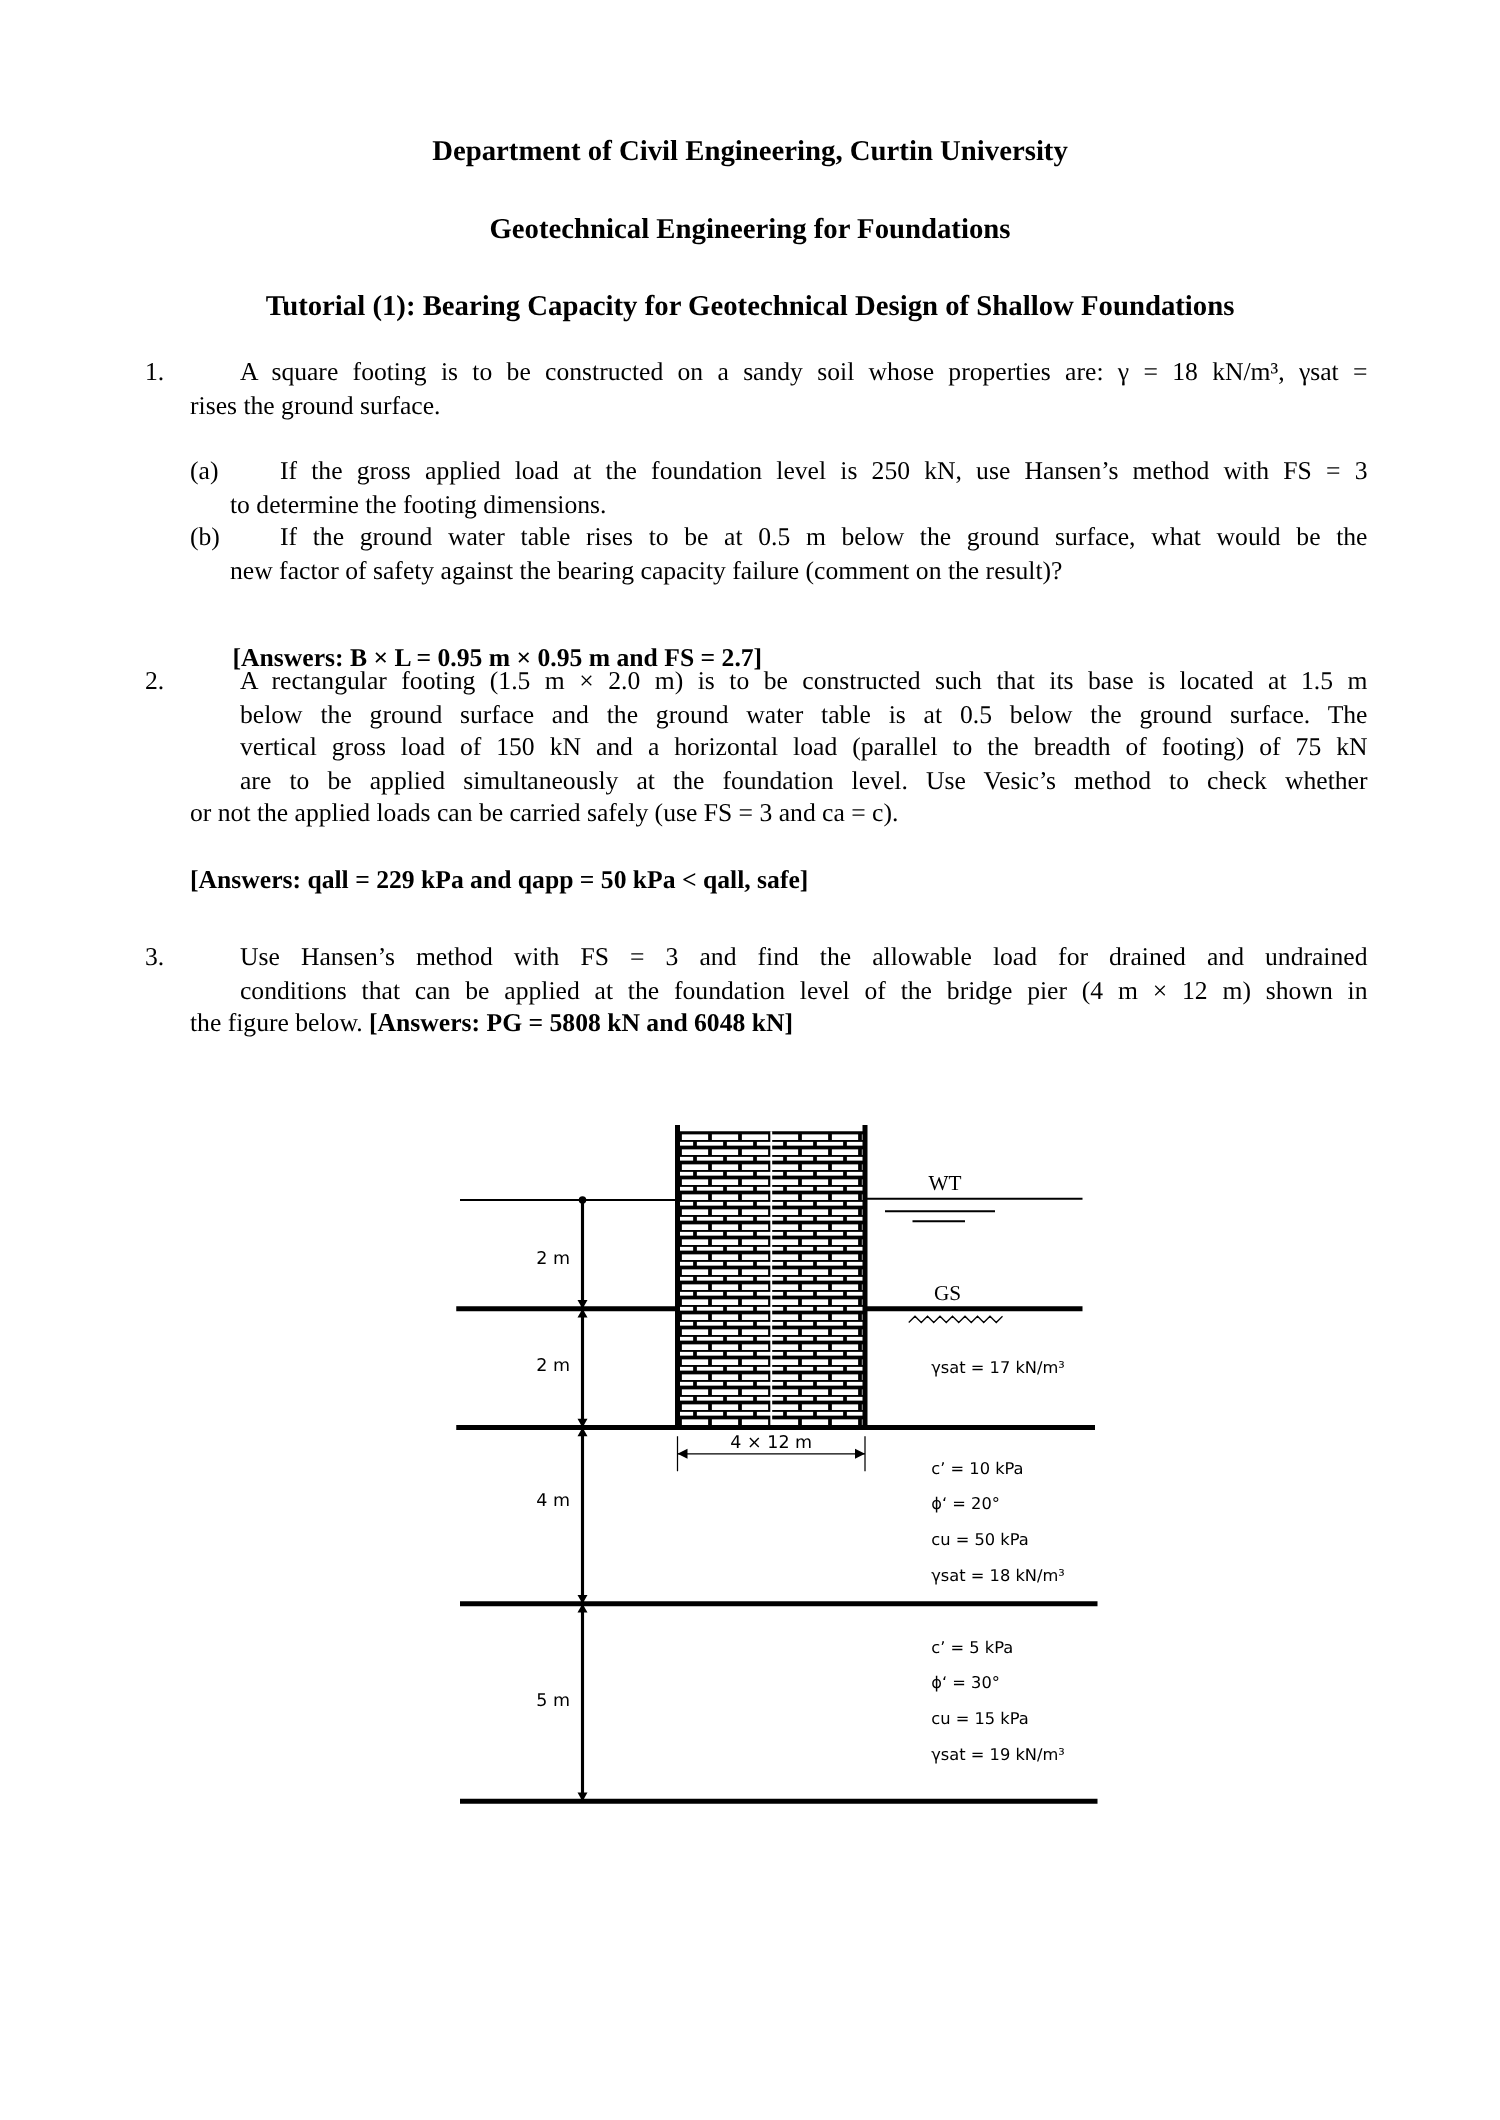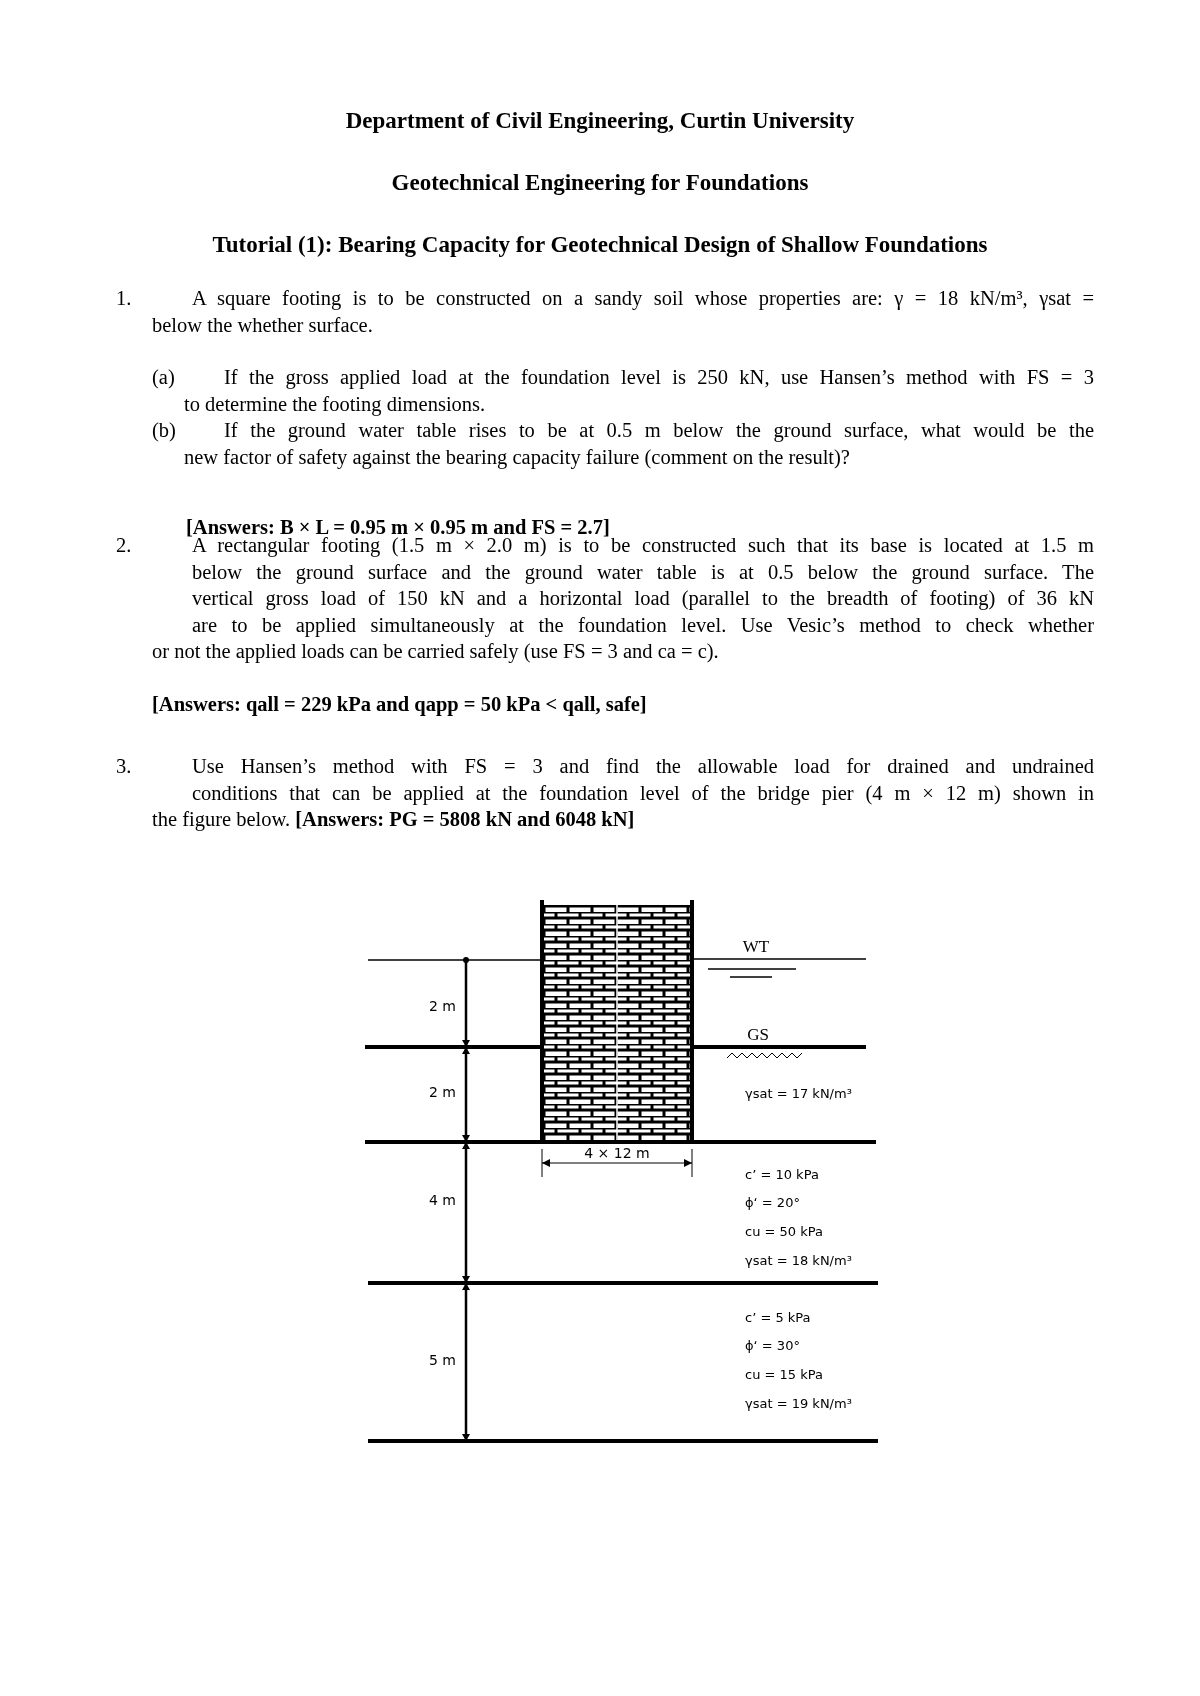--- a/index.html
+++ b/index.html
@@ -20,21 +20,21 @@
 <body>
 
 <div class="title" style="top:108px">Department of Civil Engineering, Curtin University</div>
 <div class="title" style="top:170px">Geotechnical Engineering for Foundations</div>
 <div class="title" style="top:232px">Tutorial (1): Bearing Capacity for Geotechnical Design of Shallow Foundations</div>
 
 <div>
   <div class="qnum" style="top:285px">1.</div>
   <div class="q" style="left:152px; top:285px; width:942px;">
     <div class="just">A square footing is to be constructed on a sandy soil whose properties are: γ = 18 kN/m³, γsat =</div>
-    <div>below the whether surface.</div>
+    <div>rises the ground surface.</div>
   </div>
   <div class="q" style="left:152px; top:364px; width:942px;">
     <span class="line" style="left:0">(a)</span>
     <div style="margin-left:32px;">
       <div class="just">If the gross applied load at the foundation level is 250 kN, use Hansen’s method with FS = 3</div>
       <div>to determine the footing dimensions.</div>
     </div>
   </div>
   <div class="q" style="left:152px; top:417px; width:942px;">
     <span class="line" style="left:0">(b)</span>
@@ -44,21 +44,21 @@
     </div>
   </div>
   <div class="q ans" style="left:186px; top:470px;margin-top:44px;">[Answers: B × L = 0.95 m × 0.95 m and FS = 2.7]</div>
 </div>
 
 <div>
   <div class="qnum" style="top:532px">2.</div>
   <div class="q" style="left:152px; top:532px; width:942px;">
     <div class="just">A rectangular footing (1.5 m × 2.0 m) is to be constructed such that its base is located at 1.5 m</div>
     <div class="just">below the ground surface and the ground water table is at 0.5 below the ground surface.  The</div>
-    <div class="just">vertical gross load of 150 kN and a horizontal load (parallel to the breadth of footing) of 36 kN</div>
+    <div class="just">vertical gross load of 150 kN and a horizontal load (parallel to the breadth of footing) of 75 kN</div>
     <div class="just">are to be applied simultaneously at the foundation level.  Use Vesic’s method to check whether</div>
     <div>or not the applied loads can be carried safely (use FS = 3 and ca = c).</div>
   </div>
   <div class="q ans" style="left:152px; top:691px;">[Answers: qall = 229 kPa and qapp = 50 kPa &lt; qall, safe]</div>
 </div>
 
 <div>
   <div class="qnum" style="top:753px">3.</div>
   <div class="q" style="left:152px; top:753px; width:942px;">
     <div class="just">Use Hansen’s method with FS = 3 and find the allowable load for drained and undrained</div>

